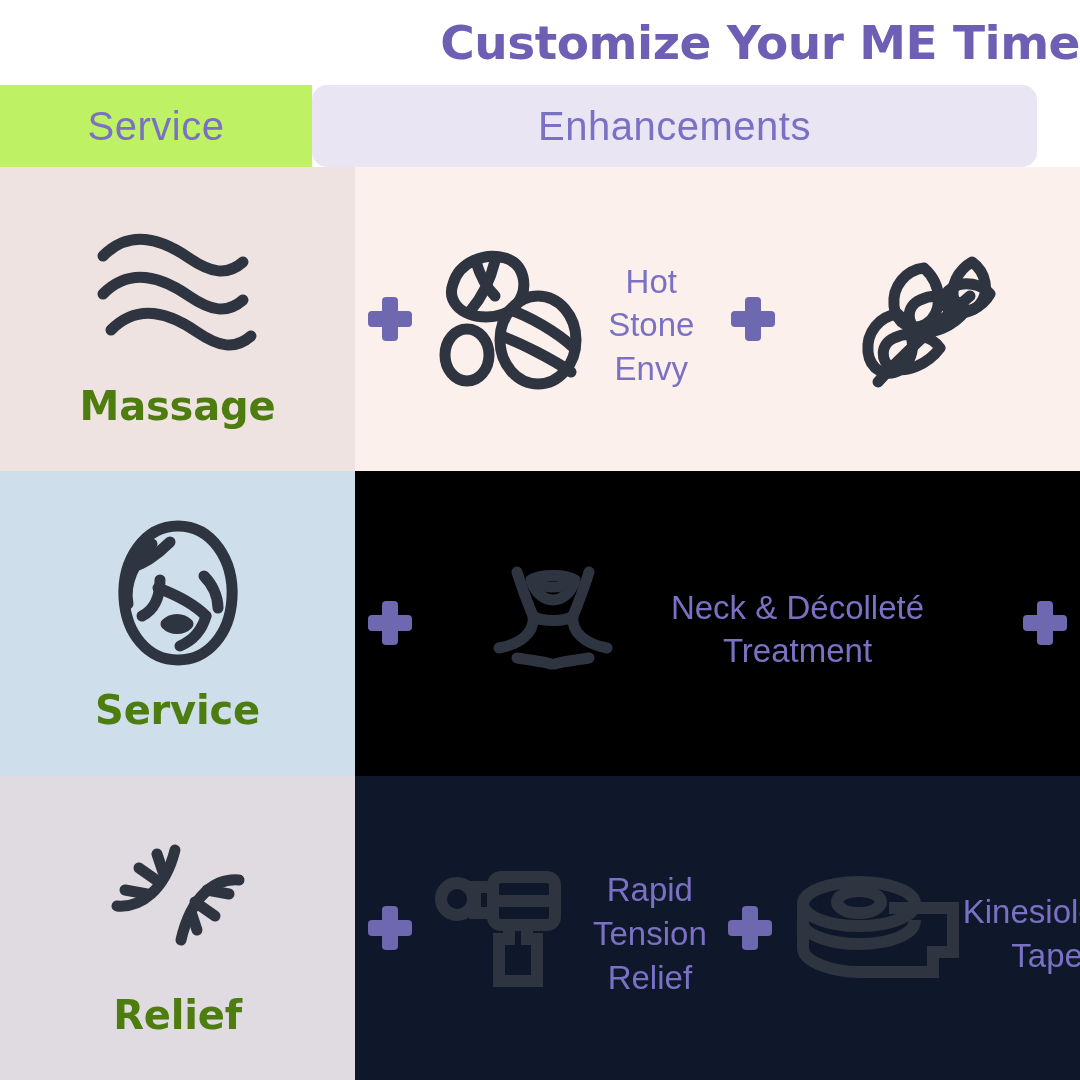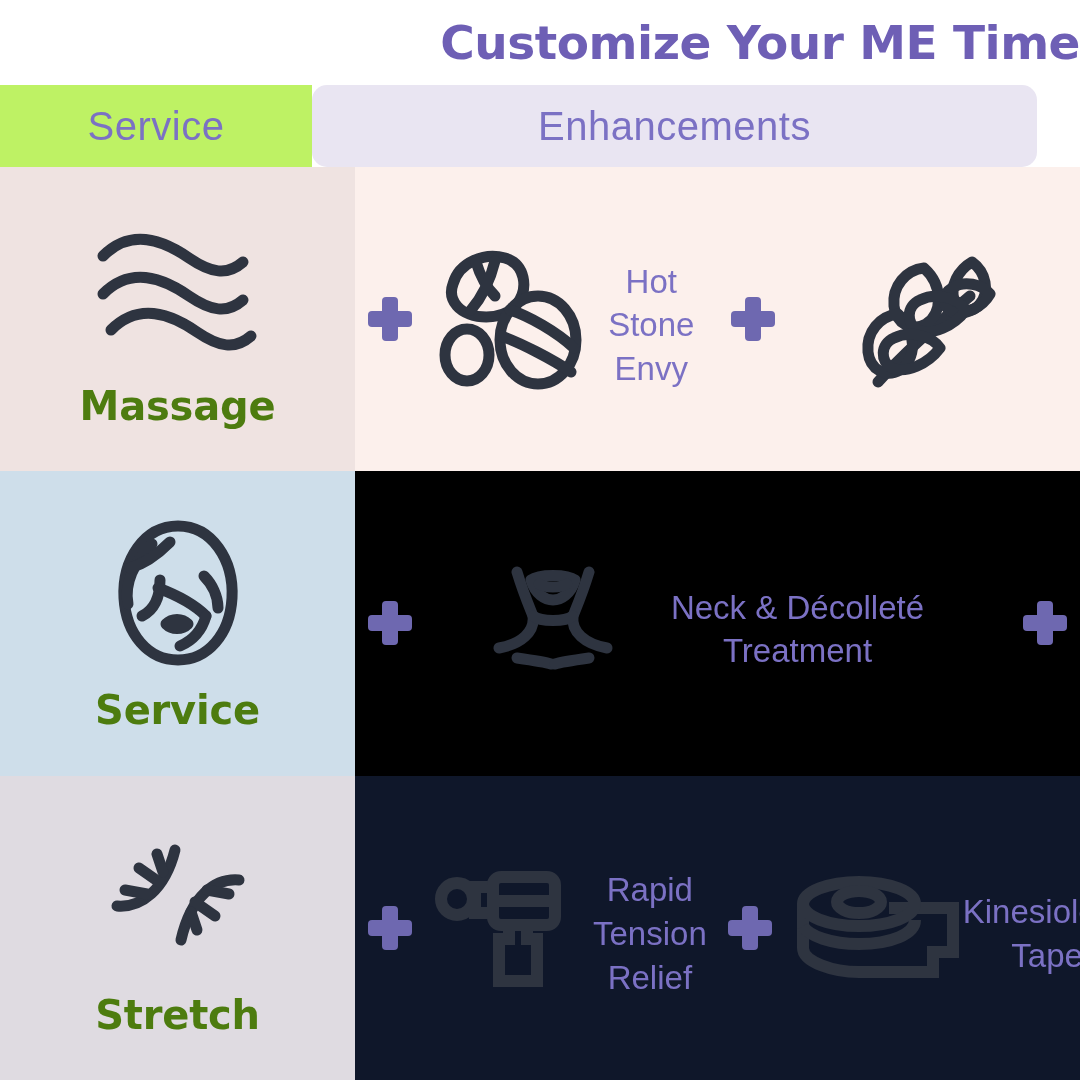--- a/index.html
+++ b/index.html
@@ -290,21 +290,21 @@
             <path class="ln" d="M14 78 C 38 80, 62 62, 72 22"></path>
             <path class="ln" d="M136 52 C 112 50, 88 68, 78 112"></path>
             <path class="ln" d="M36 40 L 56 54"></path>
             <path class="ln" d="M22 62 L 44 66"></path>
             <path class="ln" d="M54 26 L 60 44"></path>
             <path class="ln" d="M112 88 L 92 74"></path>
             <path class="ln" d="M126 66 L 104 62"></path>
             <path class="ln" d="M94 102 L 88 84"></path>
           </svg>
         </div>
-        <div class="svc-label">Stretch</div>
+        <div class="svc-label">Relief</div>
       </div>
 
       <div class="cell-enh-area" style="background: #0f172a;">
         <div class="plus">
           <div class="plus-glyph"></div>
         </div>
         <div class="cell-enh">
           <div class="icon-wrap">
             <svg width="160" height="130" viewBox="0 0 160 130" aria-hidden="true">
               <circle class="ln-sq" cx="24" cy="36" r="16"></circle>

